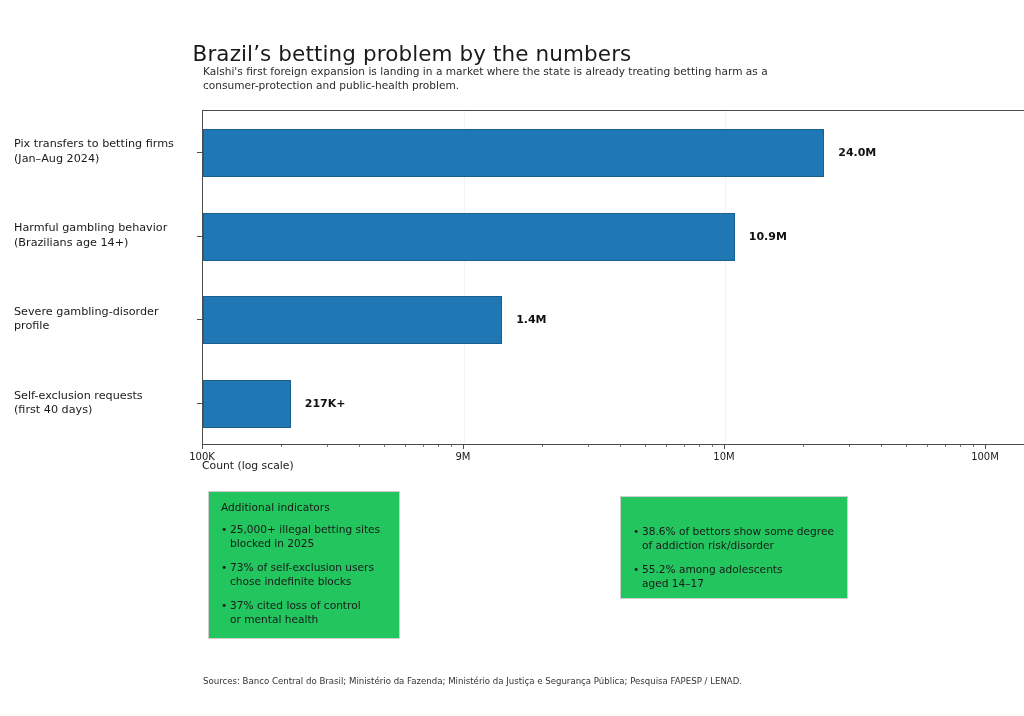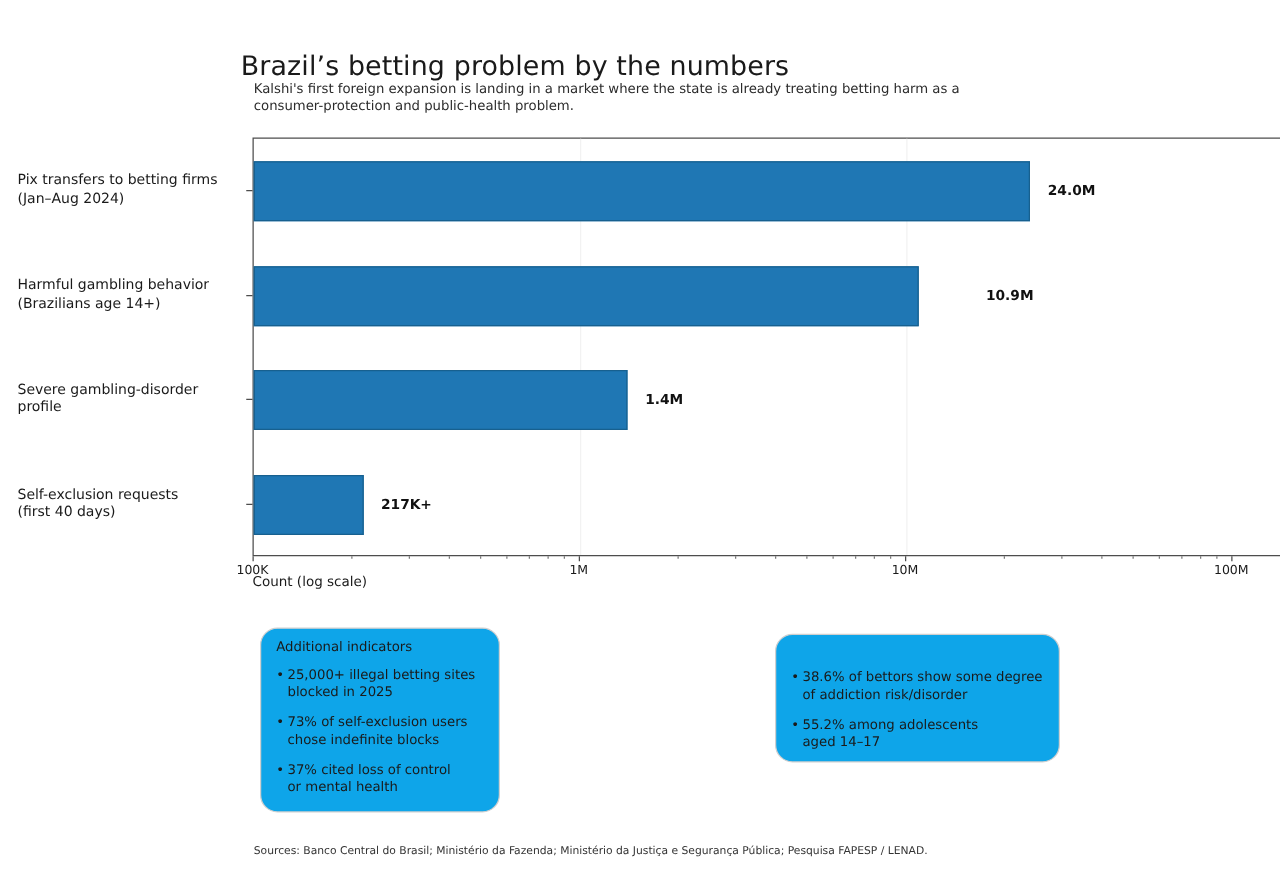--- a/index.html
+++ b/index.html
@@ -112,24 +112,23 @@
     top: 459px;
     width: 783px;
     font-size: 10.8px;
     color: #1a1a1a;
   }
 
   
   .note-box {
     position: absolute;
     border: 1px solid #cfcfcf;
-    border-radius: 14px;
-    background: #0ea5e9;
+    border-radius: 0;
+    background: #22c55e;
     box-sizing: border-box;
-    margin-top: 11px;
   }
   #note-box-left { left: 208px; top: 491px; width: 192px; height: 148px; }
   #note-box-right { left: 620px; top: 496px; width: 228px; height: 103px; }
 
   .note-title {
     position: absolute;
     left: 12px;
     top: 9px;
     font-size: 10.6px;
     color: #1a1a1a;
@@ -175,21 +174,21 @@
 
 <div id="plot-area">
   <div id="gridlines">
       <div class="gridline" style="left: 261px;"></div>
       <div class="gridline" style="left: 522px;"></div>
     </div>
   <div id="bars">
       <div class="bar" style="left: 0px; top: 17.875px; width: 621.235px; height: 48px;"></div>
       <div class="bar-value" style="left: 635.235px; top: 34.875px;">24.0M</div>
       <div class="bar" style="left: 0px; top: 101.625px; width: 531.768px; height: 48px;"></div>
-      <div class="bar-value" style="left: 545.768px; top: 118.625px; margin-left: 40px;">10.9M</div>
+      <div class="bar-value" style="left: 545.768px; top: 118.625px;">10.9M</div>
       <div class="bar" style="left: 0px; top: 185.375px; width: 299.139px; height: 48px;"></div>
       <div class="bar-value" style="left: 313.139px; top: 202.375px;">1.4M</div>
       <div class="bar" style="left: 0px; top: 269.125px; width: 87.816px; height: 48px;"></div>
       <div class="bar-value" style="left: 101.816px; top: 286.125px;">217K+</div>
     </div>
 </div>
 
 <div id="y-axis">
     <div class="ytick-label" style="left: 14px; top: 137.375px;">
       <div>Pix transfers to betting firms</div>
@@ -235,21 +234,21 @@
     <div class="xtick-minor" style="left: 802.569px; top: 445px;"></div>
     <div class="xtick-minor" style="left: 848.529px; top: 445px;"></div>
     <div class="xtick-minor" style="left: 881.138px; top: 445px;"></div>
     <div class="xtick-minor" style="left: 906.431px; top: 445px;"></div>
     <div class="xtick-minor" style="left: 927.097px; top: 445px;"></div>
     <div class="xtick-minor" style="left: 944.571px; top: 445px;"></div>
     <div class="xtick-minor" style="left: 959.706px; top: 445px;"></div>
     <div class="xtick-minor" style="left: 973.057px; top: 445px;"></div>
     <div class="xtick-major" style="left: 985px; top: 445px;"></div>
     <div class="xtick-label" style="left: 202px; top: 451px;">100K</div>
-    <div class="xtick-label" style="left: 463px; top: 451px;">1M</div>
+    <div class="xtick-label" style="left: 463px; top: 451px;">9M</div>
     <div class="xtick-label" style="left: 724px; top: 451px;">10M</div>
     <div class="xtick-label" style="left: 985px; top: 451px;">100M</div>
   </div>
 <div id="xaxis-title">Count (log scale)</div>
 
 <div class="note-box" id="note-box-left">
   <div class="note-title">Additional indicators</div>
   <div class="note-list">
       <div class="note-item">
         <span class="bullet">•</span>

